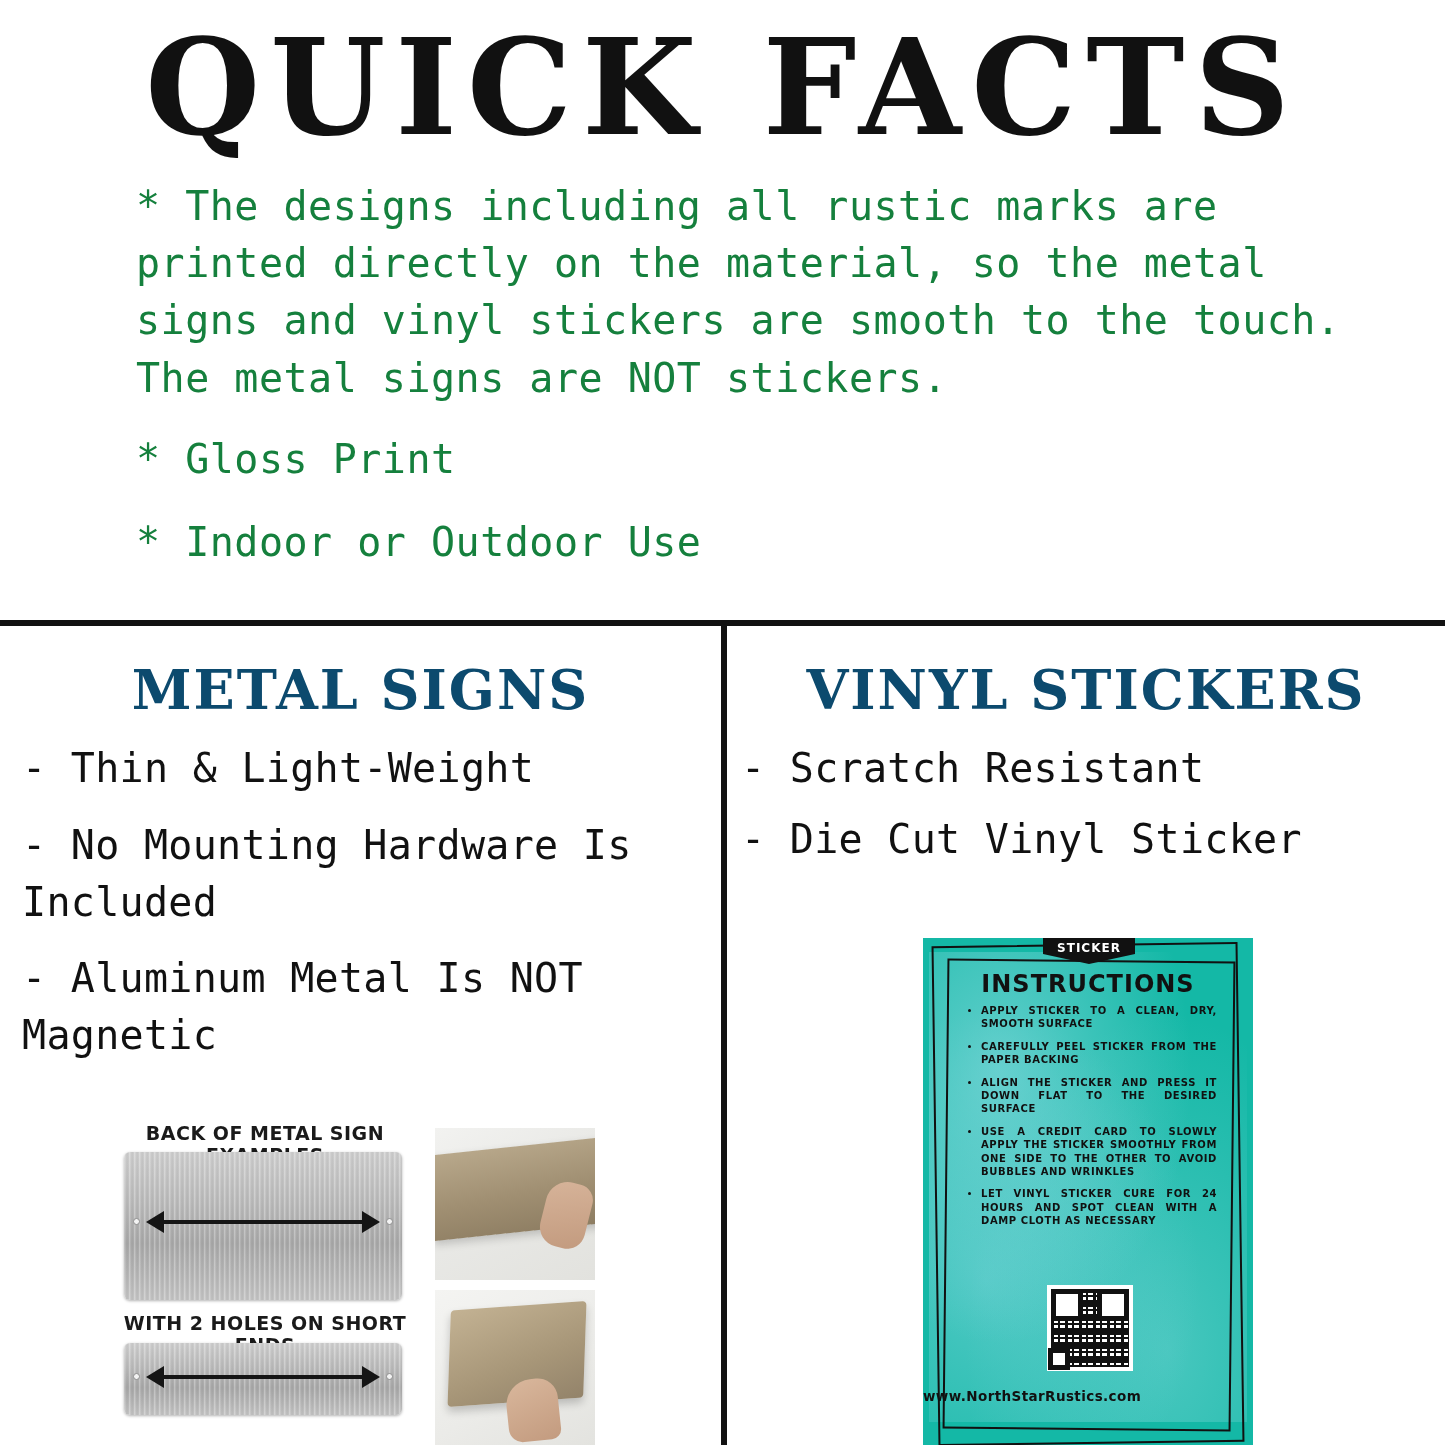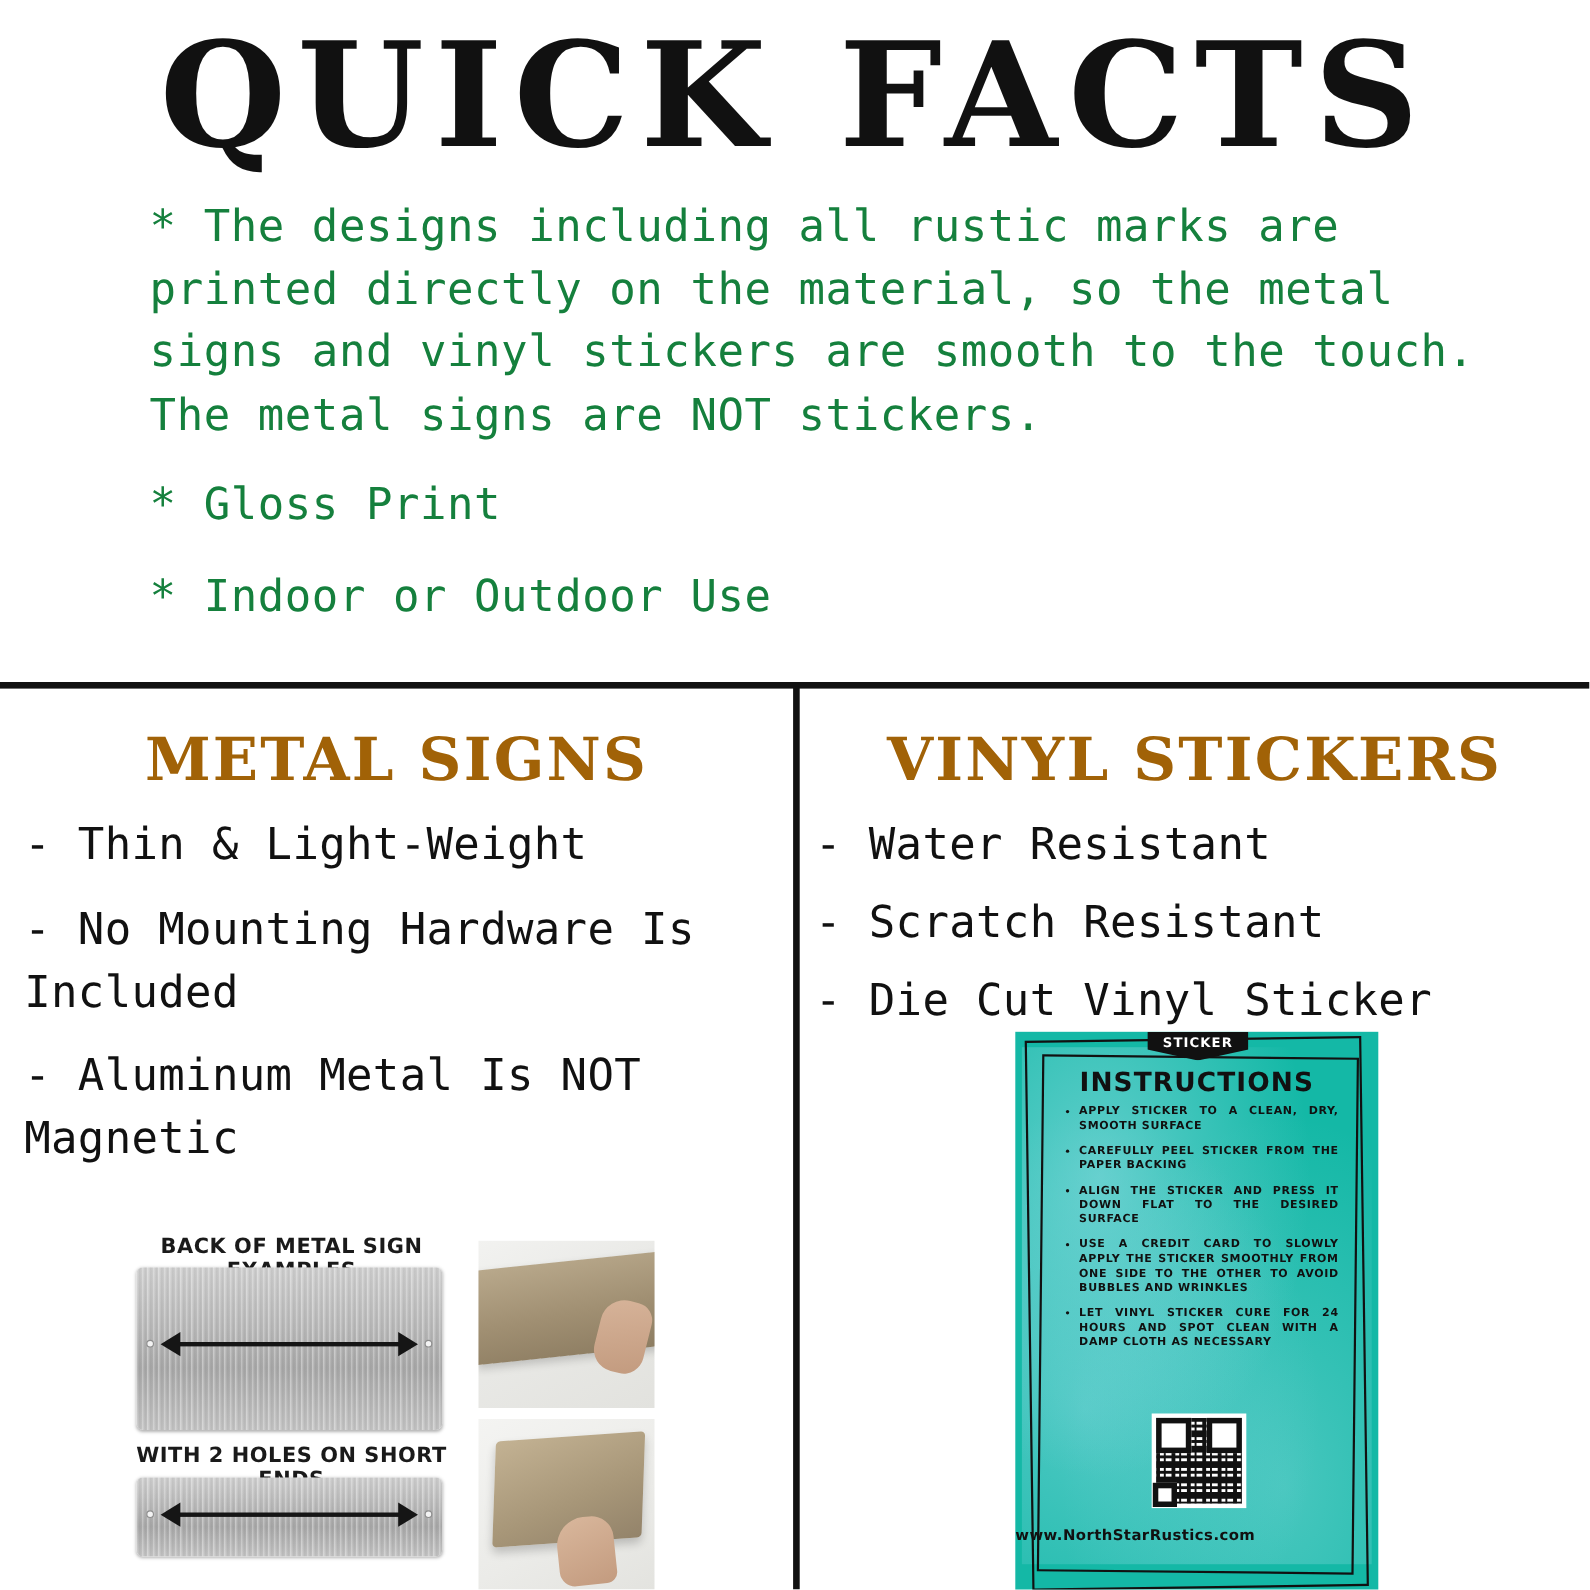--- a/index.html
+++ b/index.html
@@ -69,21 +69,21 @@
   }
   .col-left { left: 0; width: 721px; padding: 0 22px; }
   .col-right { left: 727px; width: 718px; padding: 0 14px; }
 
   .col-title {
     text-align: center;
     font-family: "DejaVu Serif", serif;
     font-weight: bold;
     font-size: 54px;
     letter-spacing: 2px;
-    color: #a16207;
+    color: #0c4a6e;
     margin: 28px 0 18px 0;
     white-space: nowrap;
   }
   .bullet {
     font-family: "DejaVu Sans Mono", monospace;
     font-size: 40px;
     line-height: 1.42;
     color: #111111;
     margin-bottom: 20px;
     letter-spacing: 0.3px;
@@ -341,21 +341,20 @@
       </div>
       <div class="photo photo-bot">
         <div class="metalsheet2"></div>
         <div class="thumb2"></div>
       </div>
     </div>
   </div>
 
   <div class="col col-right">
     <div class="col-title">VINYL STICKERS</div>
-    <div class="bullet">- Water Resistant</div>
     <div class="bullet">- Scratch Resistant</div>
     <div class="bullet">- Die Cut Vinyl Sticker</div>
 
     <div class="sticker-card">
       <div class="watercolor"></div>
       <div class="frame-outer"></div>
       <div class="frame-inner"></div>
       <div class="sticker-tab">STICKER</div>
       <div class="instr-title">INSTRUCTIONS</div>
       <ul class="instr-list">

